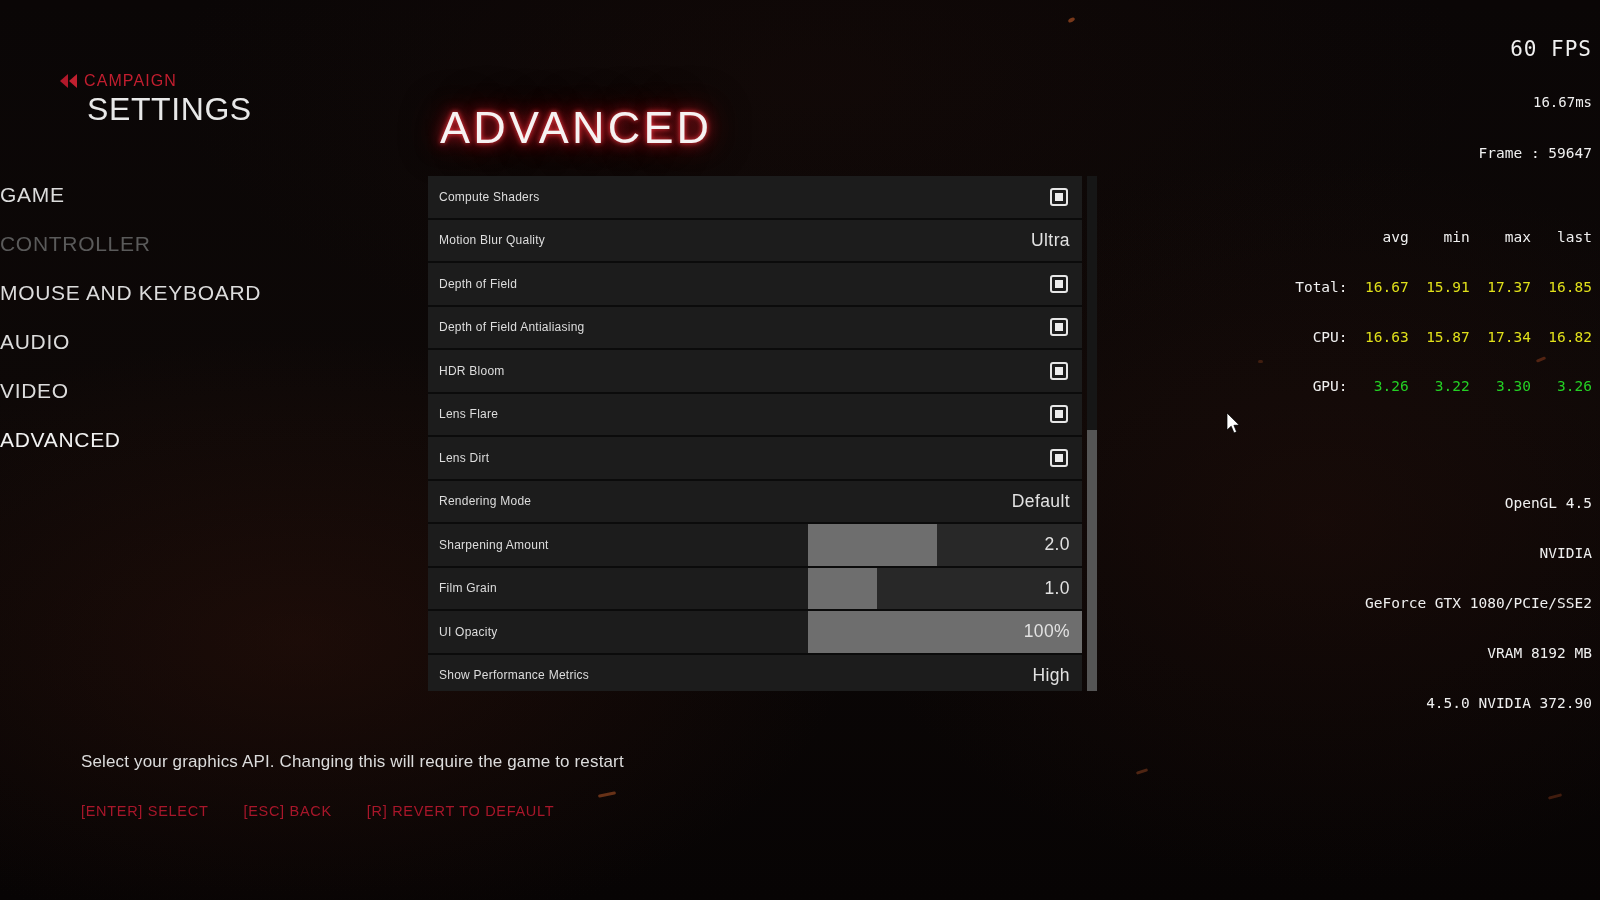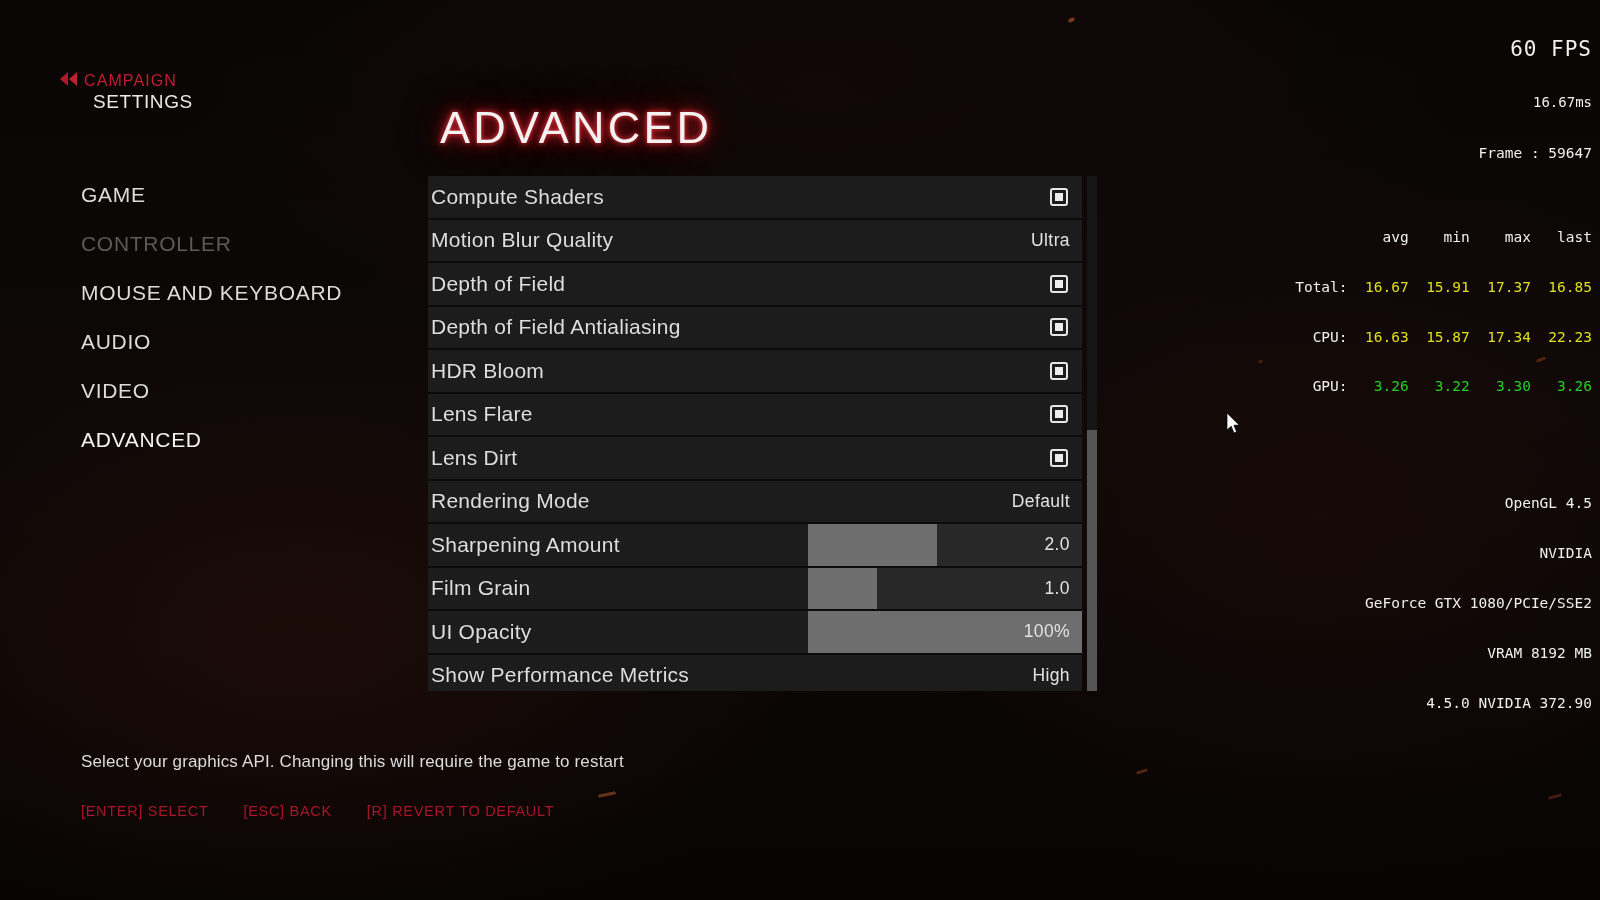--- a/index.html
+++ b/index.html
@@ -19,45 +19,44 @@
       linear-gradient(180deg,#0a0606 0%,#0d0807 45%,#070404 100%);
     overflow:hidden;
   }
 
   
   .ember { position:absolute; border-radius:50%; pointer-events:none; }
 
   
   #campaign-row {
     position:absolute; left:60px; top:72px;
-    display:flex; align-items:flex-start; gap:7px;
+    display:flex; align-items:center; gap:7px;
   }
   #back-chevrons { display:flex; align-items:center; gap:1px; }
   .chev {
     width:0; height:0;
     border-top:7px solid transparent;
     border-bottom:7px solid transparent;
     border-right:8px solid #b0182a;
   }
   .chev.small { border-right-color:#c0202f; }
   #campaign-label {
     color:#c21e2f; font-size:16px; letter-spacing:1.1px; font-weight:400;
   }
   #settings-title {
-    position:absolute; left:93px; top:91px;
-    color:#e8e8e8; font-size:19px; letter-spacing:0.6px; font-weight:400;
+    position:absolute; left:87px; top:91px;
+    color:#e8e8e8; font-size:32px; letter-spacing:0.6px; font-weight:400;
   }
 
   
   #sidebar { position:absolute; left:0; top:170px; width:420px; }
   .nav-item {
     position:relative;
     height:49px;
     display:flex; align-items:center;
-    padding-left:81px;
     color:#dcdcdc;
     font-size:21px;
     letter-spacing:0.7px;
   }
   .nav-item.disabled { color:#5a5a5a; }
   .nav-item.selected { color:#f2f2f2; }
   .nav-item.selected::before {
     content:"";
     position:absolute; left:75px; top:2px;
     width:321px; height:44px;
@@ -85,22 +84,22 @@
   }
   .setting-row {
     position:relative;
     height:43.5px;
     display:flex; align-items:center;
     background:#1c1c1c;
     border-bottom:2px solid #0b0b0b;
   }
   .row-label {
     position:relative; z-index:3;
-    padding-left:3px;
-    color:#dddddd; font-size:21px;
+    padding-left:11px;
+    color:#dddddd; font-size:12px;
     letter-spacing:0.25px;
   }
   .row-value {
     position:relative; z-index:3;
     margin-left:auto; padding-right:12px;
     color:#e2e2e2; font-size:17.5px; letter-spacing:0.4px;text-align:right;
   }
   .checkbox {
     position:relative; z-index:3;
     margin-left:auto; margin-right:14px;
@@ -309,21 +308,21 @@
     <span class="key-hint">[R] REVERT TO DEFAULT</span>
   </div>
 
   <div id="perf-overlay">
     <div id="perf-fps">60 FPS</div>
     <div id="perf-ms">16.67ms</div>
     <div id="perf-frame">Frame : 59647</div>
     <div class="perf-table">
       <span class="perf-line"><span>          avg    min    max   last</span></span>
       <span class="perf-line"><span><span class="perf-row-label"> Total:</span><span style="color: rgb(224, 224, 26);">  16.67</span><span style="color: rgb(224, 224, 26);">  15.91</span><span style="color: rgb(224, 224, 26);">  17.37</span><span style="color: rgb(224, 224, 26);">  16.85</span></span></span>
-      <span class="perf-line"><span><span class="perf-row-label">   CPU:</span><span style="color: rgb(224, 224, 26);">  16.63</span><span style="color: rgb(224, 224, 26);">  15.87</span><span style="color: rgb(224, 224, 26); text-align: center;">  17.34</span><span style="color: rgb(224, 224, 26);">  22.23</span></span></span>
+      <span class="perf-line"><span><span class="perf-row-label">   CPU:</span><span style="color: rgb(224, 224, 26);">  16.63</span><span style="color: rgb(224, 224, 26);">  15.87</span><span style="color: rgb(224, 224, 26); text-align: center;">  17.34</span><span style="color: rgb(224, 224, 26);">  16.82</span></span></span>
       <span class="perf-line"><span><span class="perf-row-label">   GPU:</span><span style="color: rgb(36, 208, 36);">   3.26</span><span style="color: rgb(36, 208, 36);">   3.22</span><span style="color: rgb(36, 208, 36);">   3.30</span><span style="color: rgb(36, 208, 36);">   3.26</span></span></span>
     </div>
     <div id="perf-sys">
       <div>OpenGL 4.5</div>
       <div>NVIDIA</div>
       <div>GeForce GTX 1080/PCIe/SSE2</div>
       <div>VRAM 8192 MB</div>
       <div>4.5.0 NVIDIA 372.90</div>
     </div>
   </div>

